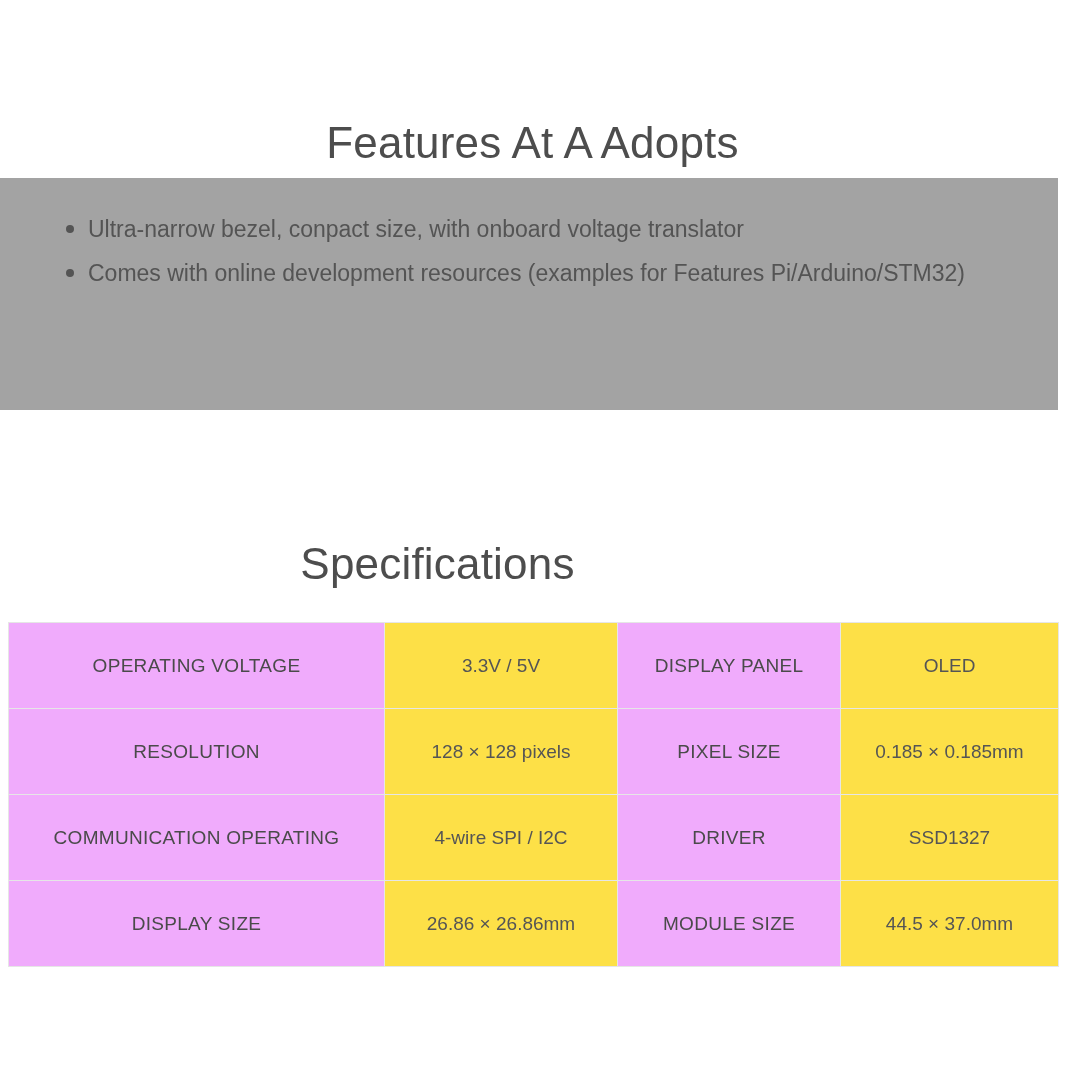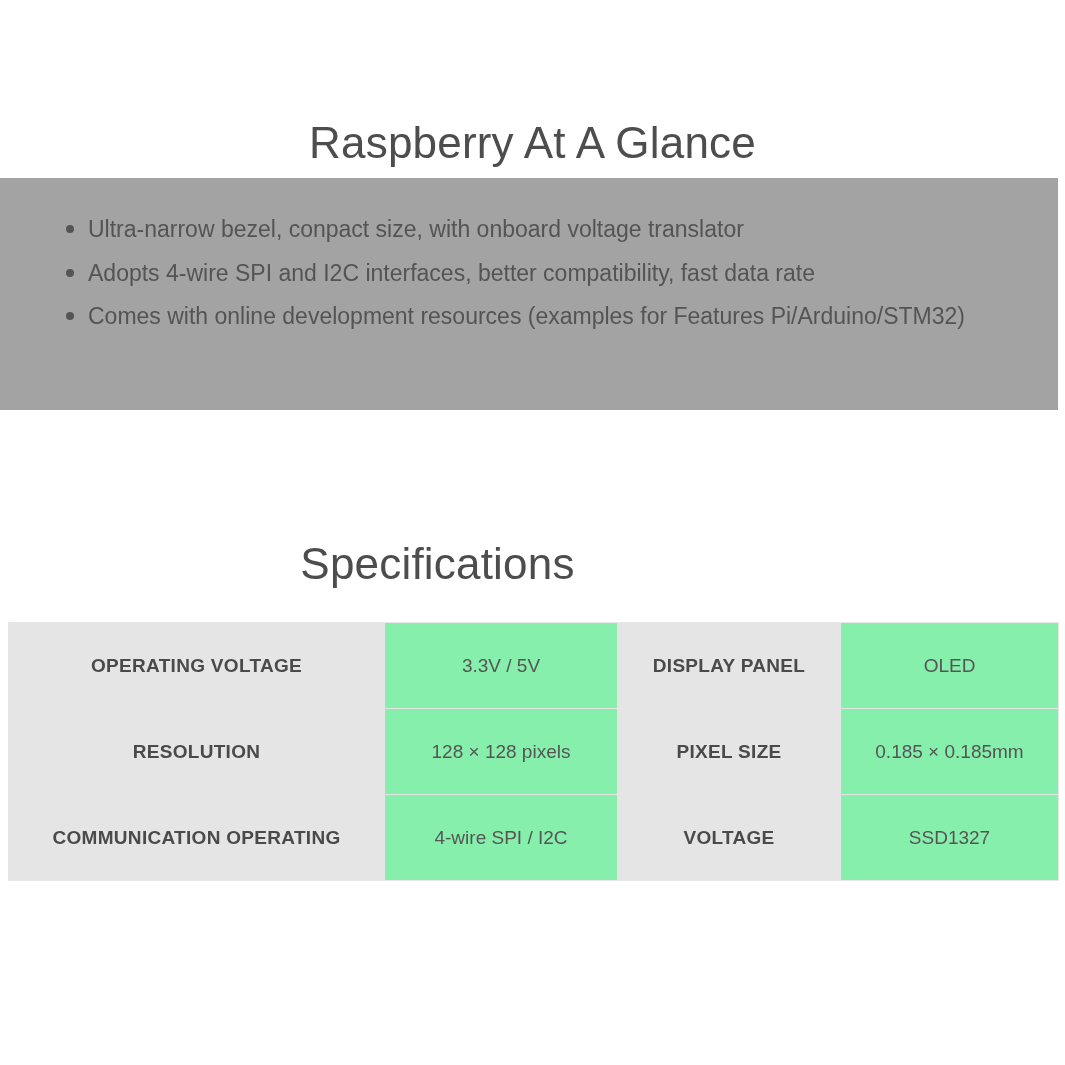--- a/index.html
+++ b/index.html
@@ -88,49 +88,45 @@
   table.spec-table td {
     border: 1px solid #e6e6e6;
     height: 86px;
     text-align: center;
     vertical-align: middle;
     font-size: 19px;
     padding: 0 8px;
     box-sizing: border-box;
   }
   td.spec-label {
-    background: #e5e5e5;
-    font-weight: bold;
+    background: #f0abfc;
+    font-weight: normal;
     color: #4a4a4a;
     letter-spacing: 0.3px;
   }
   td.spec-value {
-    background: #86efac;
+    background: #fde047;
     font-weight: 400;
     color: #555555;
   }
   col.c1 { width: 376px; }
   col.c2 { width: 233px; }
   col.c3 { width: 223px; }
   col.c4 { width: 218px; }
 </style>
 </head>
 <body>
 
-<h1 class="section-heading" id="features-heading">Raspberry At A Glance</h1>
+<h1 class="section-heading" id="features-heading">Features At A Adopts</h1>
 
 <div class="feature-panel">
   <ul class="feature-list">
     <li>
       <span class="bullet"></span>
       <span>Ultra-narrow bezel, conpact size, with onboard voltage translator</span>
-    </li>
-    <li>
-      <span class="bullet"></span>
-      <span>Adopts 4-wire SPI and I2C interfaces, better compatibility, fast data rate</span>
     </li>
     <li>
       <span class="bullet"></span>
       <span>Comes with online development resources (examples for Features Pi/Arduino/STM32)</span>
     </li>
   </ul>
 </div>
 
 <h1 class="section-heading" id="specs-heading">Specifications</h1>
 
@@ -151,18 +147,24 @@
       </tr>
       <tr>
         <td class="spec-label">RESOLUTION</td>
         <td class="spec-value">128 × 128 pixels</td>
         <td class="spec-label">PIXEL SIZE</td>
         <td class="spec-value">0.185 × 0.185mm</td>
       </tr>
       <tr>
         <td class="spec-label">COMMUNICATION OPERATING</td>
         <td class="spec-value">4-wire SPI / I2C</td>
-        <td class="spec-label">VOLTAGE</td>
+        <td class="spec-label">DRIVER</td>
         <td class="spec-value">SSD1327</td>
+      </tr>
+      <tr>
+        <td class="spec-label">DISPLAY SIZE</td>
+        <td class="spec-value">26.86 × 26.86mm</td>
+        <td class="spec-label">MODULE SIZE</td>
+        <td class="spec-value">44.5 × 37.0mm</td>
       </tr>
     </tbody>
   </table>
 </div>
 
 </body></html>

